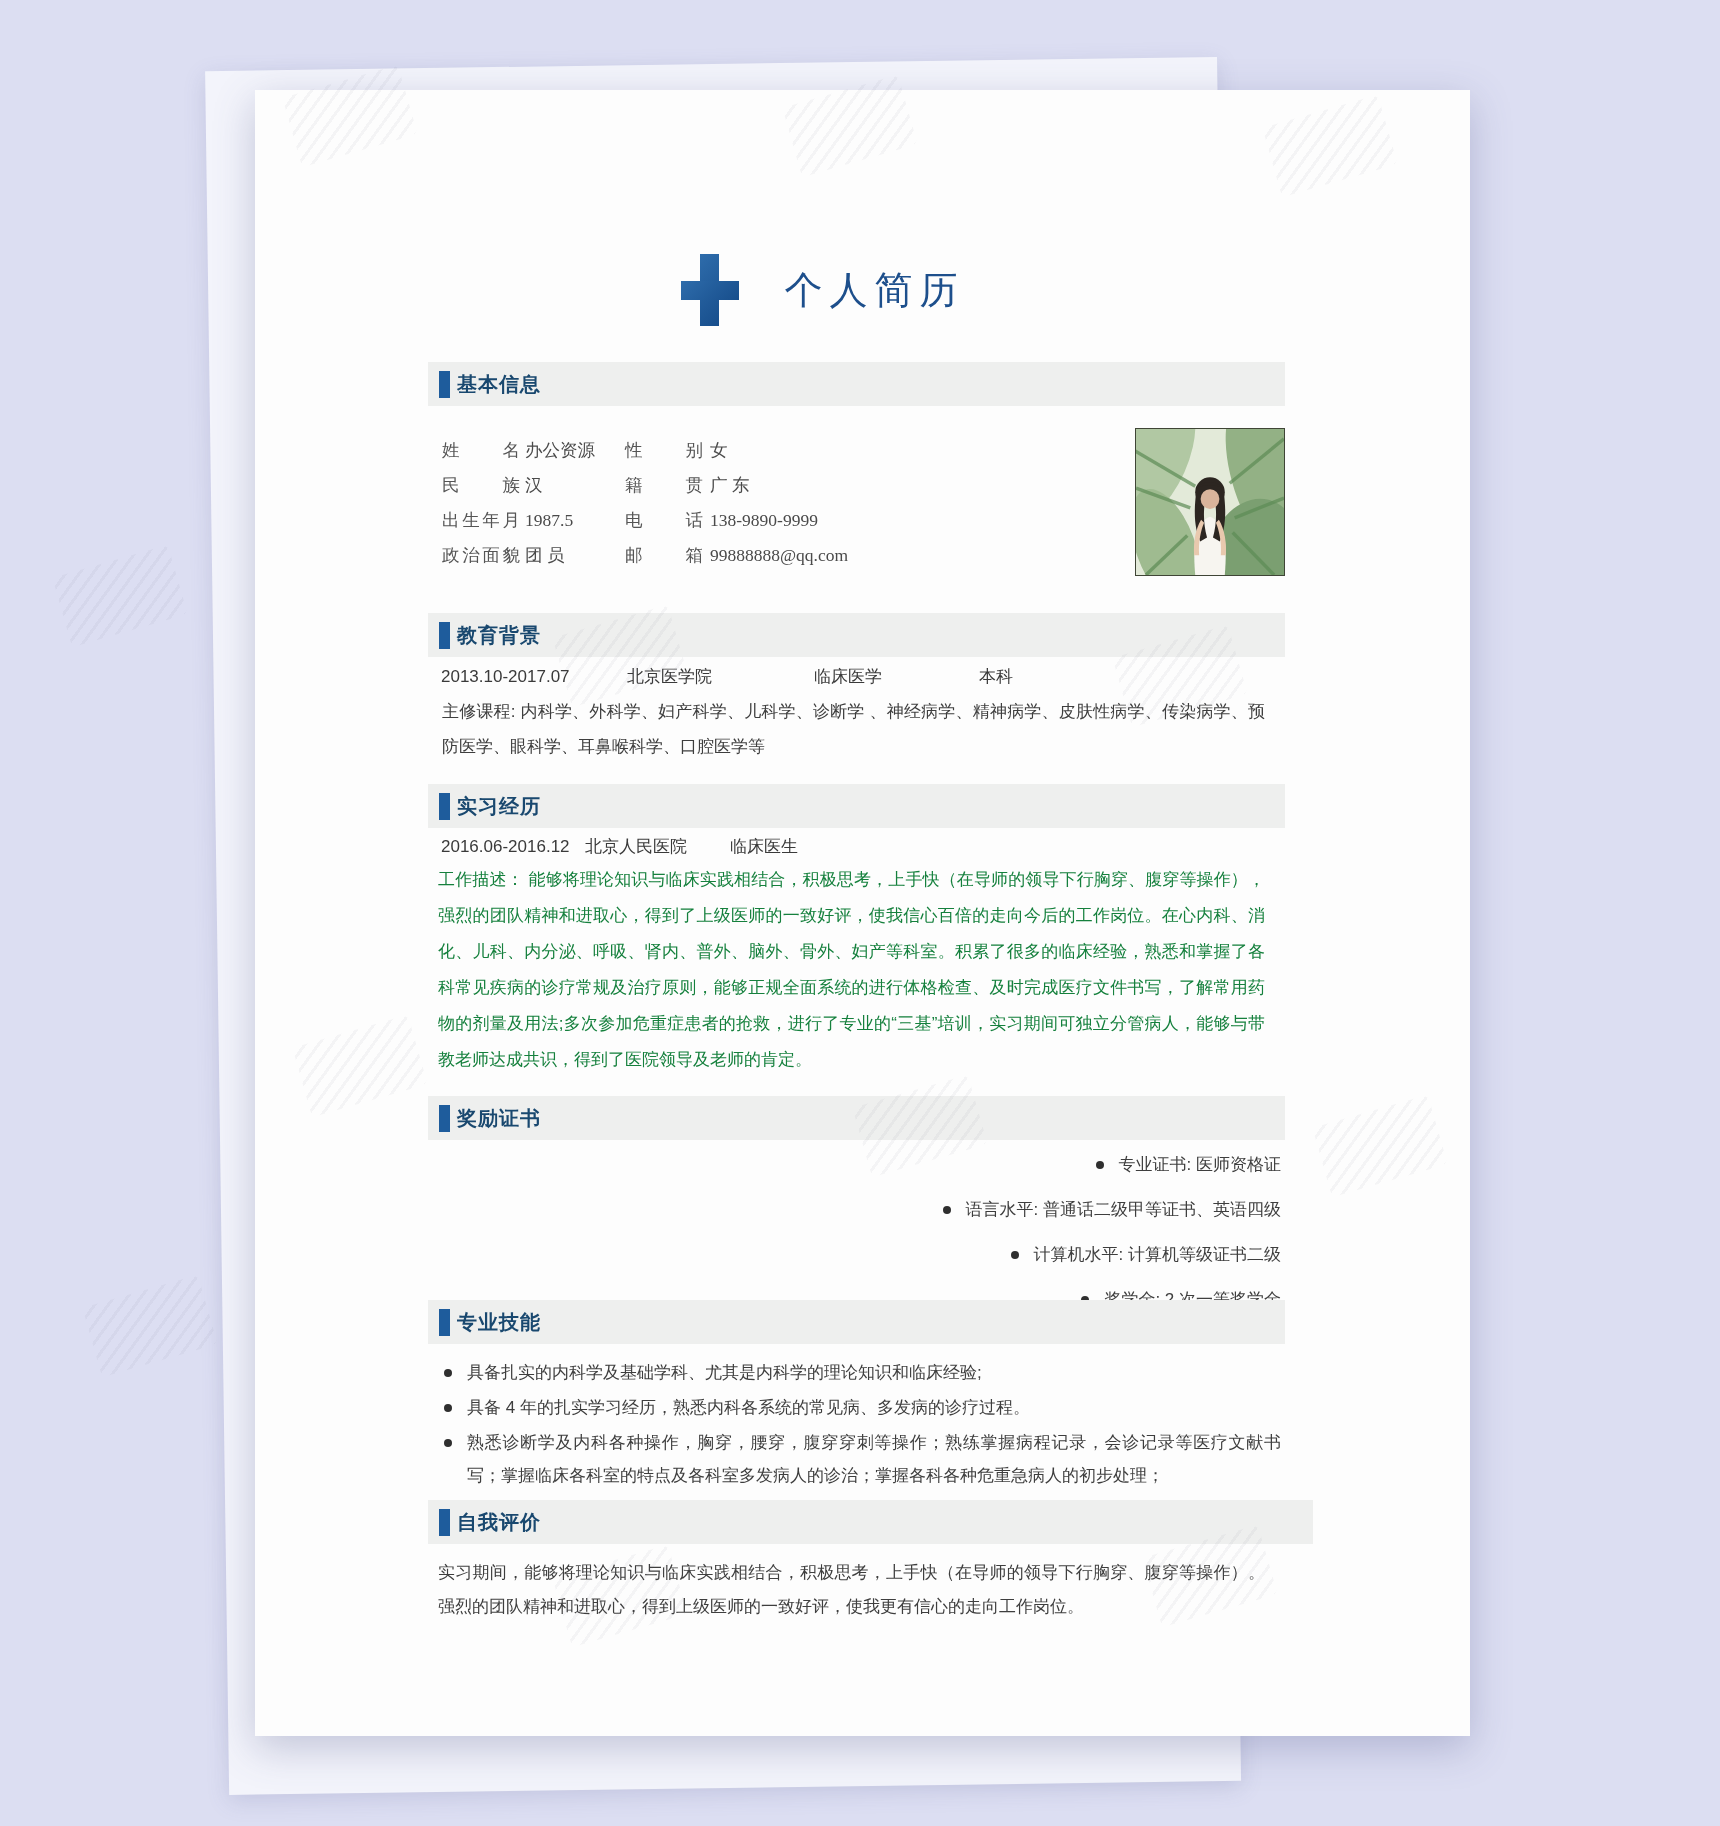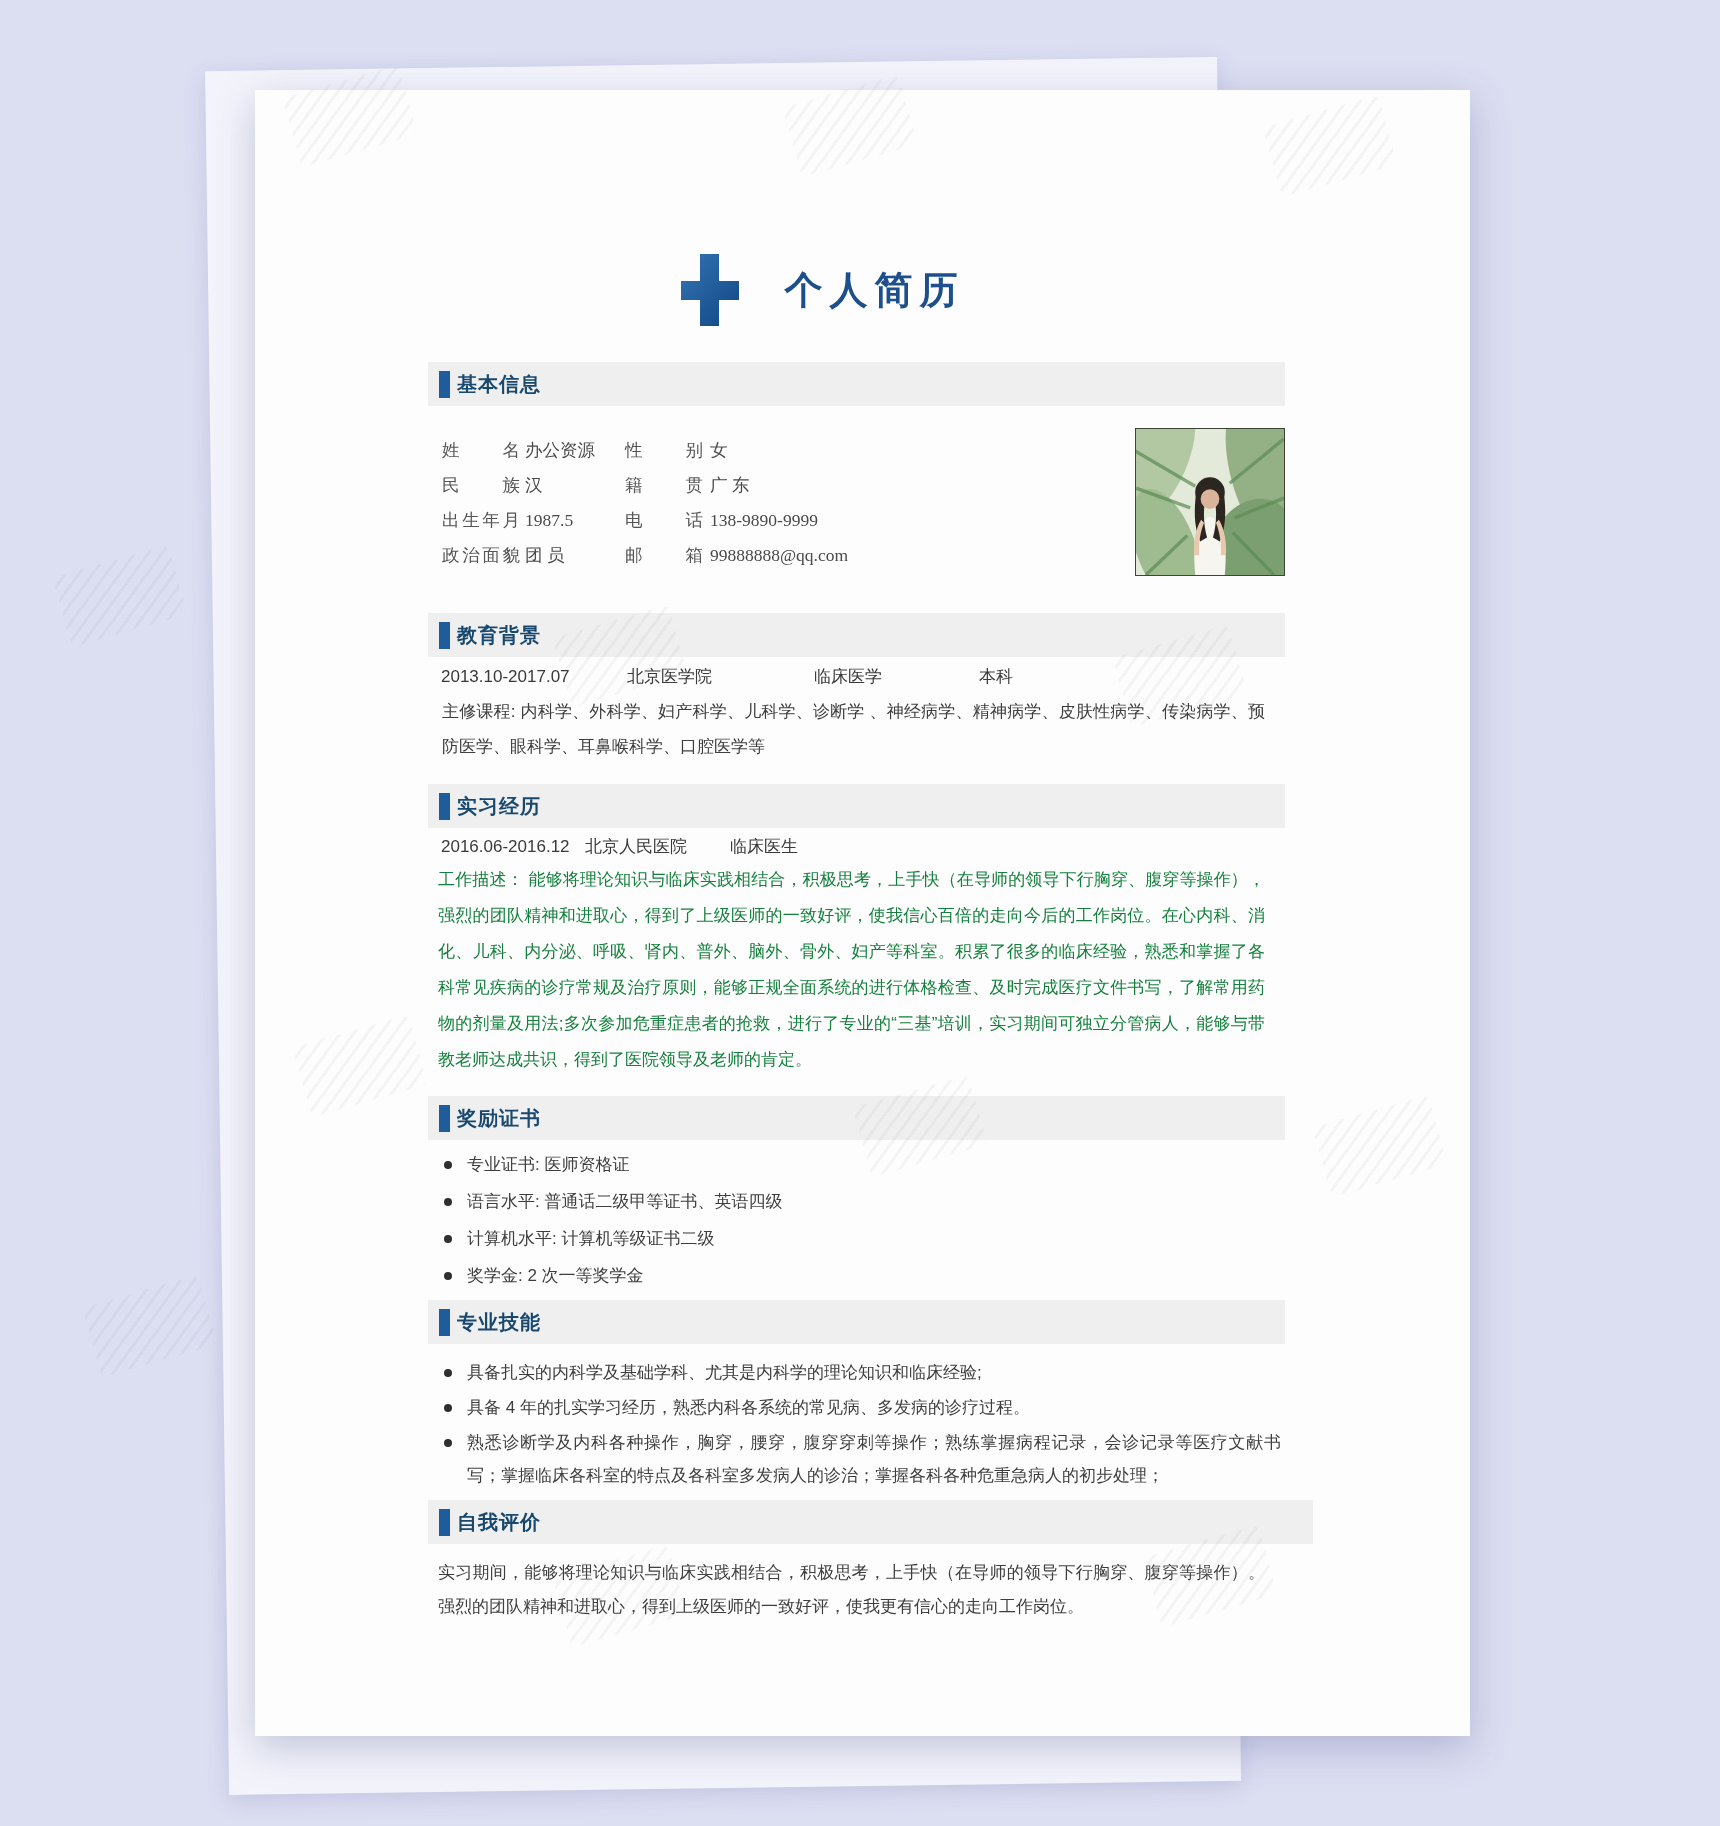--- a/index.html
+++ b/index.html
@@ -30,21 +30,21 @@
     position:absolute;left:173px;top:150px;width:857px;height:100px;
     display:flex;align-items:center;justify-content:center;
     transform:translateX(-26px);
   }
   .plus{position:relative;width:58px;height:72px;margin-right:30px;flex:0 0 auto;}
   .plus .pv{position:absolute;left:50%;top:0;width:19px;height:72px;margin-left:-9.5px;
     background:linear-gradient(135deg,#2e6cab,#174e8c);}
   .plus .ph{position:absolute;top:50%;left:0;width:58px;height:19px;margin-top:-9.5px;
     background:linear-gradient(135deg,#2e6cab,#174e8c);}
   .page-title{
-    margin:16px;font-family:"Liberation Serif",serif;font-weight:bold;
+    margin:16px;font-family:"Liberation Serif",serif;font-weight:normal;
     font-size:38px;color:#1d4f8c;letter-spacing:7px;white-space:nowrap;
   }
   
   .section-bar{position:absolute;left:173px;width:857px;height:44px;background:#eeefee;}
   .section-bar .marker{position:absolute;left:11px;top:9px;width:11px;height:27px;background:#1e5c9c;}
   .section-bar .label{
     position:absolute;left:29px;top:50%;transform:translateY(-50%);
     font-family:Liberation Serif, serif;font-weight:bold;font-size:20px;color:#19486f;letter-spacing:1px;
     white-space:nowrap;
   }
@@ -79,21 +79,21 @@
   .desc{
     position:absolute;left:183px;top:772px;width:827px;
     font-size:17px;color:#15803d;line-height:36px;text-align:justify;
   }
   .self-eval{
     position:absolute;left:183px;top:1466px;width:827px;
     font-size:17px;color:#3e3e3e;line-height:34px;text-align:justify;
   }
   
   .blist{position:absolute;left:183px;width:843px;display:flex;flex-direction:column;}
-  .blist.awards{top:1058px;gap:4px;}
+  .blist.awards{top:1058px;gap:12px;align-items:flex-end;}
   .blist.skills{top:1266px;gap:2px;}
   .bitem{display:flex;align-items:flex-start;font-size:17px;color:#3e3e3e;line-height:33px;text-align:justify;}
   .bitem .dot{flex:0 0 auto;width:8px;height:8px;border-radius:50%;background:#2f2f2f;margin:13px 15px 0 6px;}
   .bitem .btext{flex:1 1 auto;}
 </style>
 </head>
 <body>
 
 <div class="back-sheet"></div>
 

